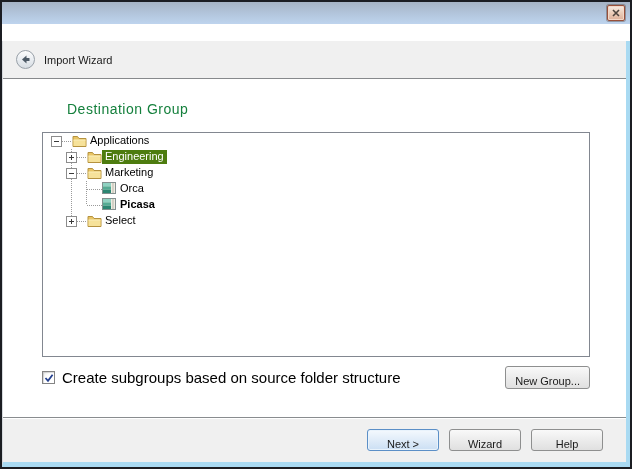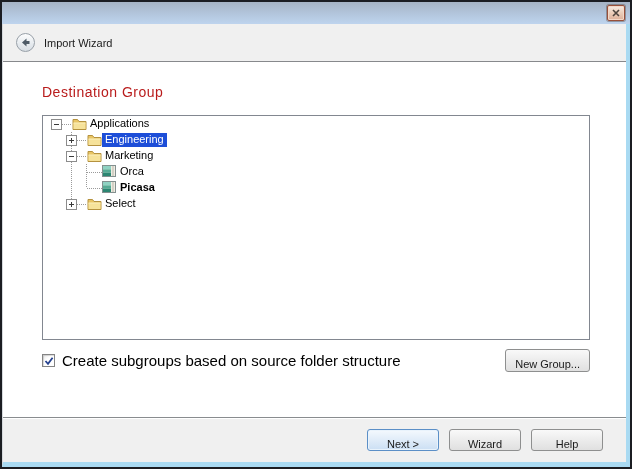--- a/index.html
+++ b/index.html
@@ -6,20 +6,21 @@
   body {
     font-family: "Liberation Sans", "DejaVu Sans", sans-serif;
     background: #ffffff;
     width: 632px; height: 469px;
   }
   .window {
     width: 632px; height: 469px;
     border: 2px solid #1b1d22;
     display: flex; flex-direction: column;
     background: #fff;
+    gap: 17px;
   }
   
   .titlebar {
     height: 22px; flex: 0 0 22px;
     background: linear-gradient(to bottom, #a6b4c5 0%, #b3c6dd 55%, #bed4ee 100%);
     position: relative;
   }
   .close-btn {
     position: absolute; top: 3px; right: 5px;
     width: 18px; height: 16px;
@@ -55,21 +56,22 @@
   .header-title { font-size: 11px; color: #1a1a1a; }
   
   .main {
     flex: 1; background: #fff;
     padding: 0 36px 0 39px;
     overflow: hidden;
   }
   .page-title {
     margin-top: 22px;
     font-size: 14px; letter-spacing: .5px;
-    color: #b91c1c;
+    color: #15803d;
+    margin-left: 25px;
   }
   .page-subtitle { margin-top: 15px; font-size: 11px; color: #000; }
   .tree-panel {
     margin-top: 15px;
     height: 225px;
     border: 1px solid #828790;
     background: #fff;
     overflow: hidden;
   }
   .tree-row { position: relative; height: 16px; font-size: 11px; }
@@ -82,21 +84,21 @@
     border: 1px solid #8c8c8c; background: #fff;
   }
   .expander .h { position: absolute; left: 2px; top: 4px; width: 5px; height: 1px; background: #3a3a3a; }
   .expander .v { position: absolute; left: 4px; top: 2px; width: 1px; height: 5px; background: #3a3a3a; }
   .tree-icon { position: absolute; top: 1px; }
   .tree-label {
     position: absolute; top: 1px;
     line-height: 13px; padding: 0 3px 1px 3px;
     white-space: nowrap; color: #000;
   }
-  .tree-row.selected .tree-label { background: #1d4ed8; color: #fff; }
+  .tree-row.selected .tree-label { background: #4d7c0f; color: #fff; }
   
   .options-row {
     margin-top: 9px;
     display: flex; align-items: center; justify-content: space-between;
   }
   .check-wrap { display: flex; align-items: center; }
   .checkbox {
     width: 13px; height: 13px;
     border: 1px solid #848484;
     background: linear-gradient(135deg, #e9e9e9 0%, #ffffff 40%);

